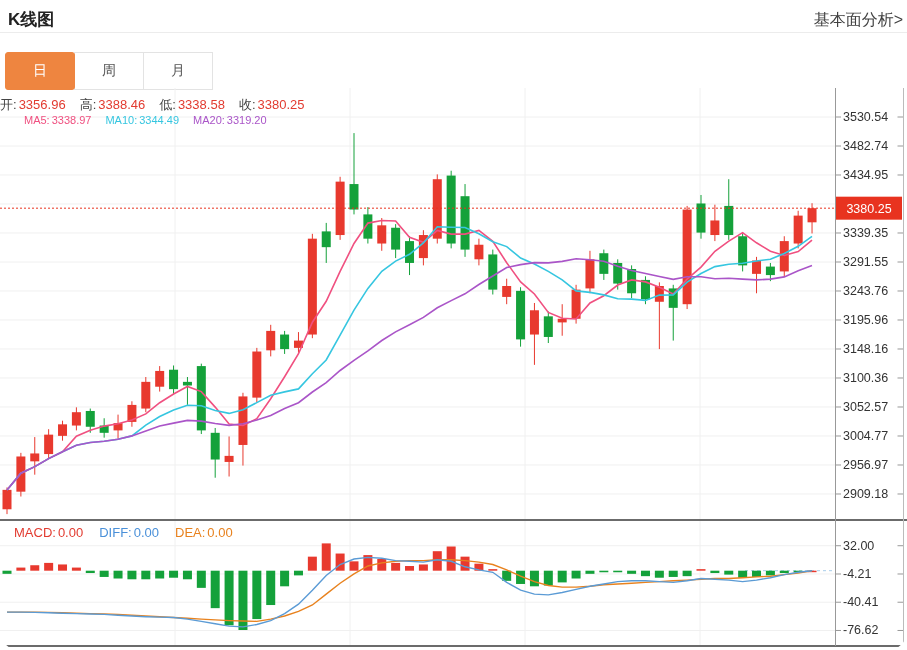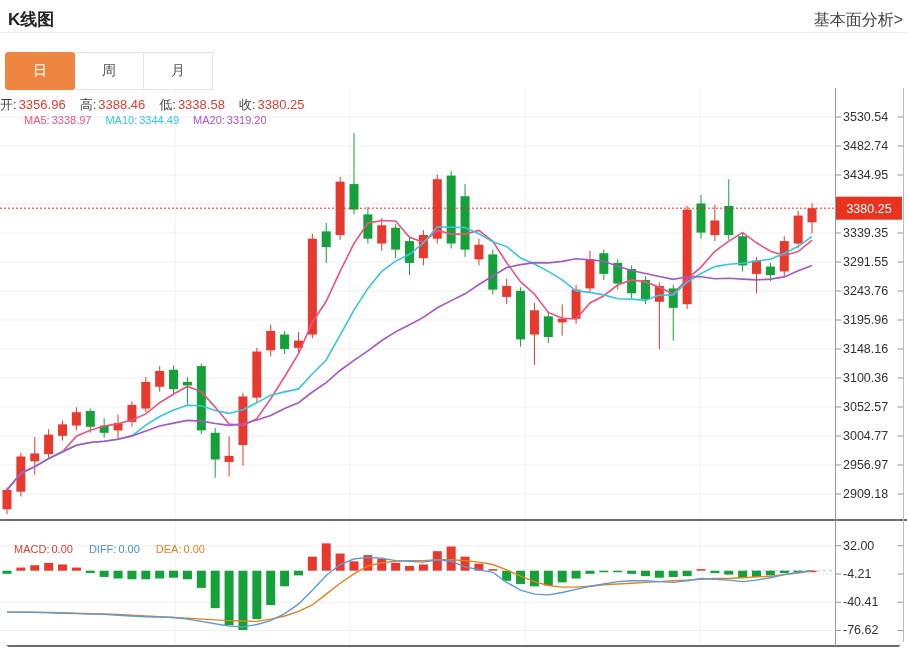--- a/index.html
+++ b/index.html
@@ -15,21 +15,21 @@
   .tab { width:70px; height:38px; display:flex; align-items:center; justify-content:center;
          font-size:14px; color:#555; background:#fff; border:1px solid #e3e3e3; margin-left:-1px; cursor:pointer; }
   .tab:first-child { margin-left:0; }
   .tab.active { background:#ee8540; border-color:#ee8540; color:#fff; border-radius:3px; z-index:2; }
 
   .ohlc-row { position:absolute; left:0; top:96px; font-size:13px; color:#444; z-index:5; white-space:nowrap; }
   .ohlc-row .lbl { color:#444; }
   .ohlc-row .val { margin-right:14px; }
   .ma-row { position:absolute; left:5px; top:114px; font-size:11px; z-index:5; white-space:nowrap;margin-left:19px; }
   .ma-row span { margin-right:14px; }
-  .macd-row { position:absolute; left:14px; top:543px; font-size:11px; z-index:5; white-space:nowrap; }
+  .macd-row { position:absolute; left:14px; top:525px; font-size:13px; z-index:5; white-space:nowrap; }
   .macd-row span { margin-right:16px; }
 
   svg text { font-family:"Liberation Sans","DejaVu Sans",sans-serif; }
   .chart-layer { position:absolute; left:0; top:0; z-index:1; cursor:crosshair; }
 </style>
 </head>
 <body>
 
 <div id="app">
   <div class="page-title">K线图</div>

